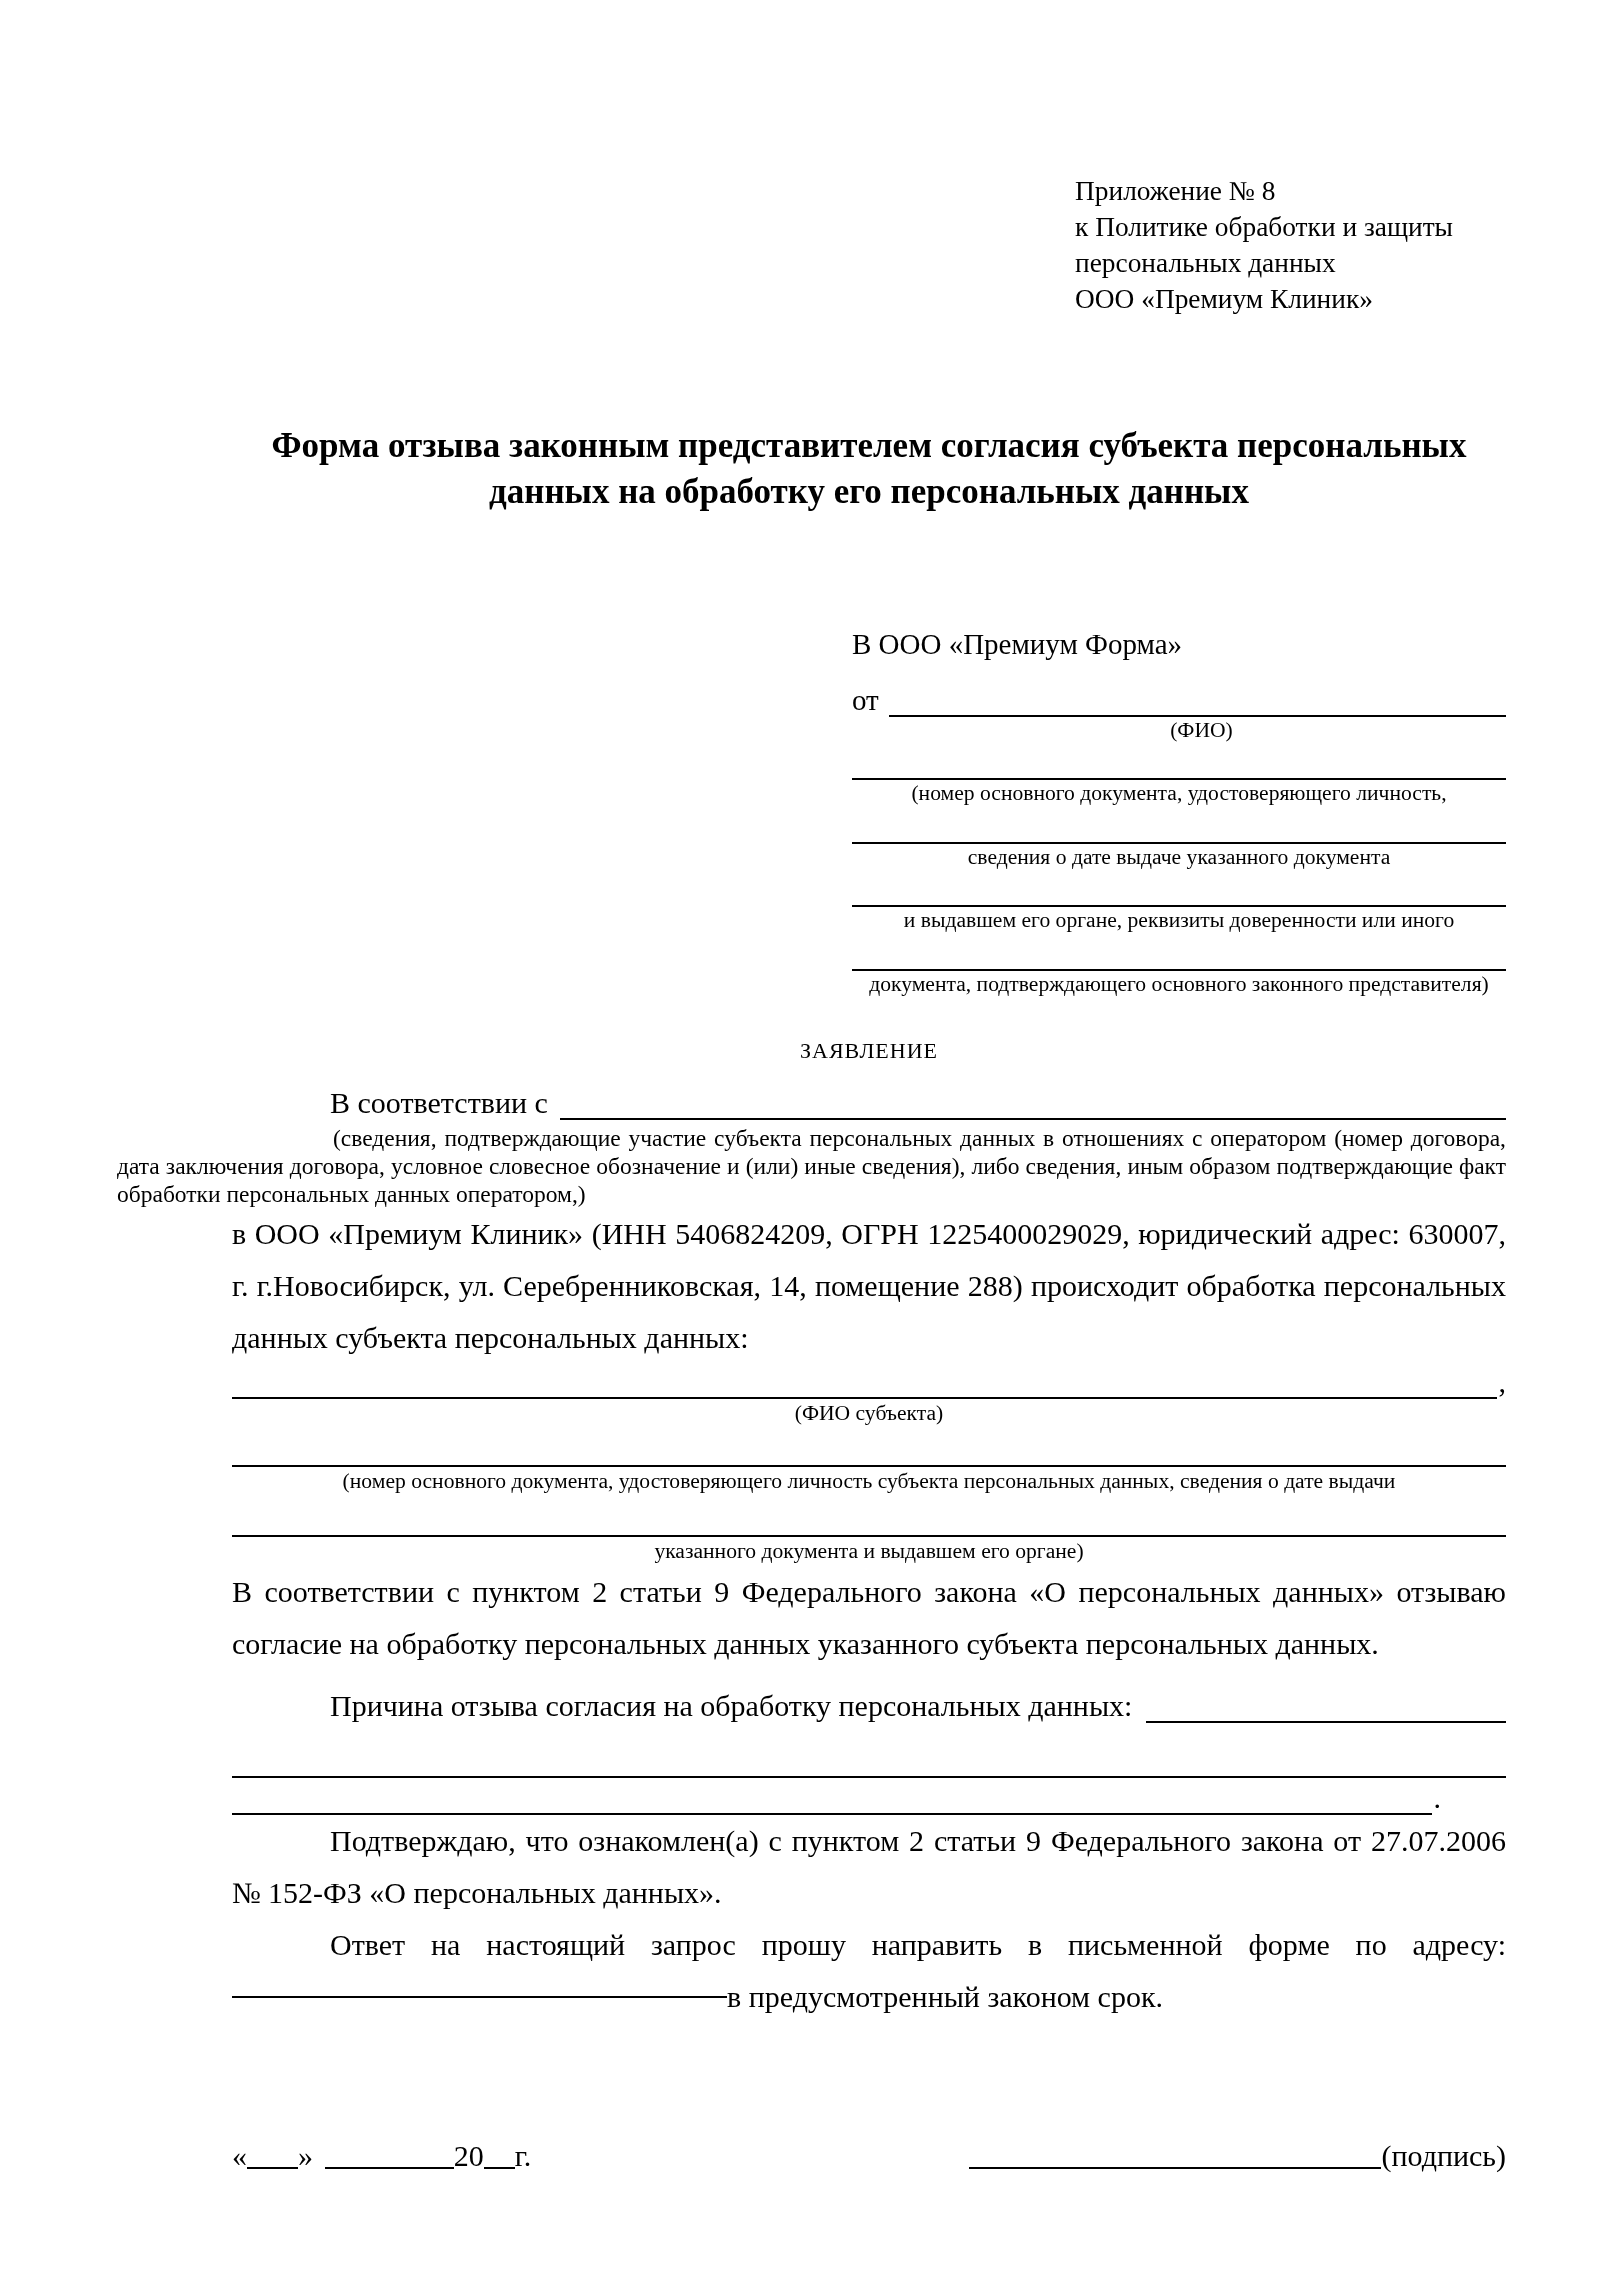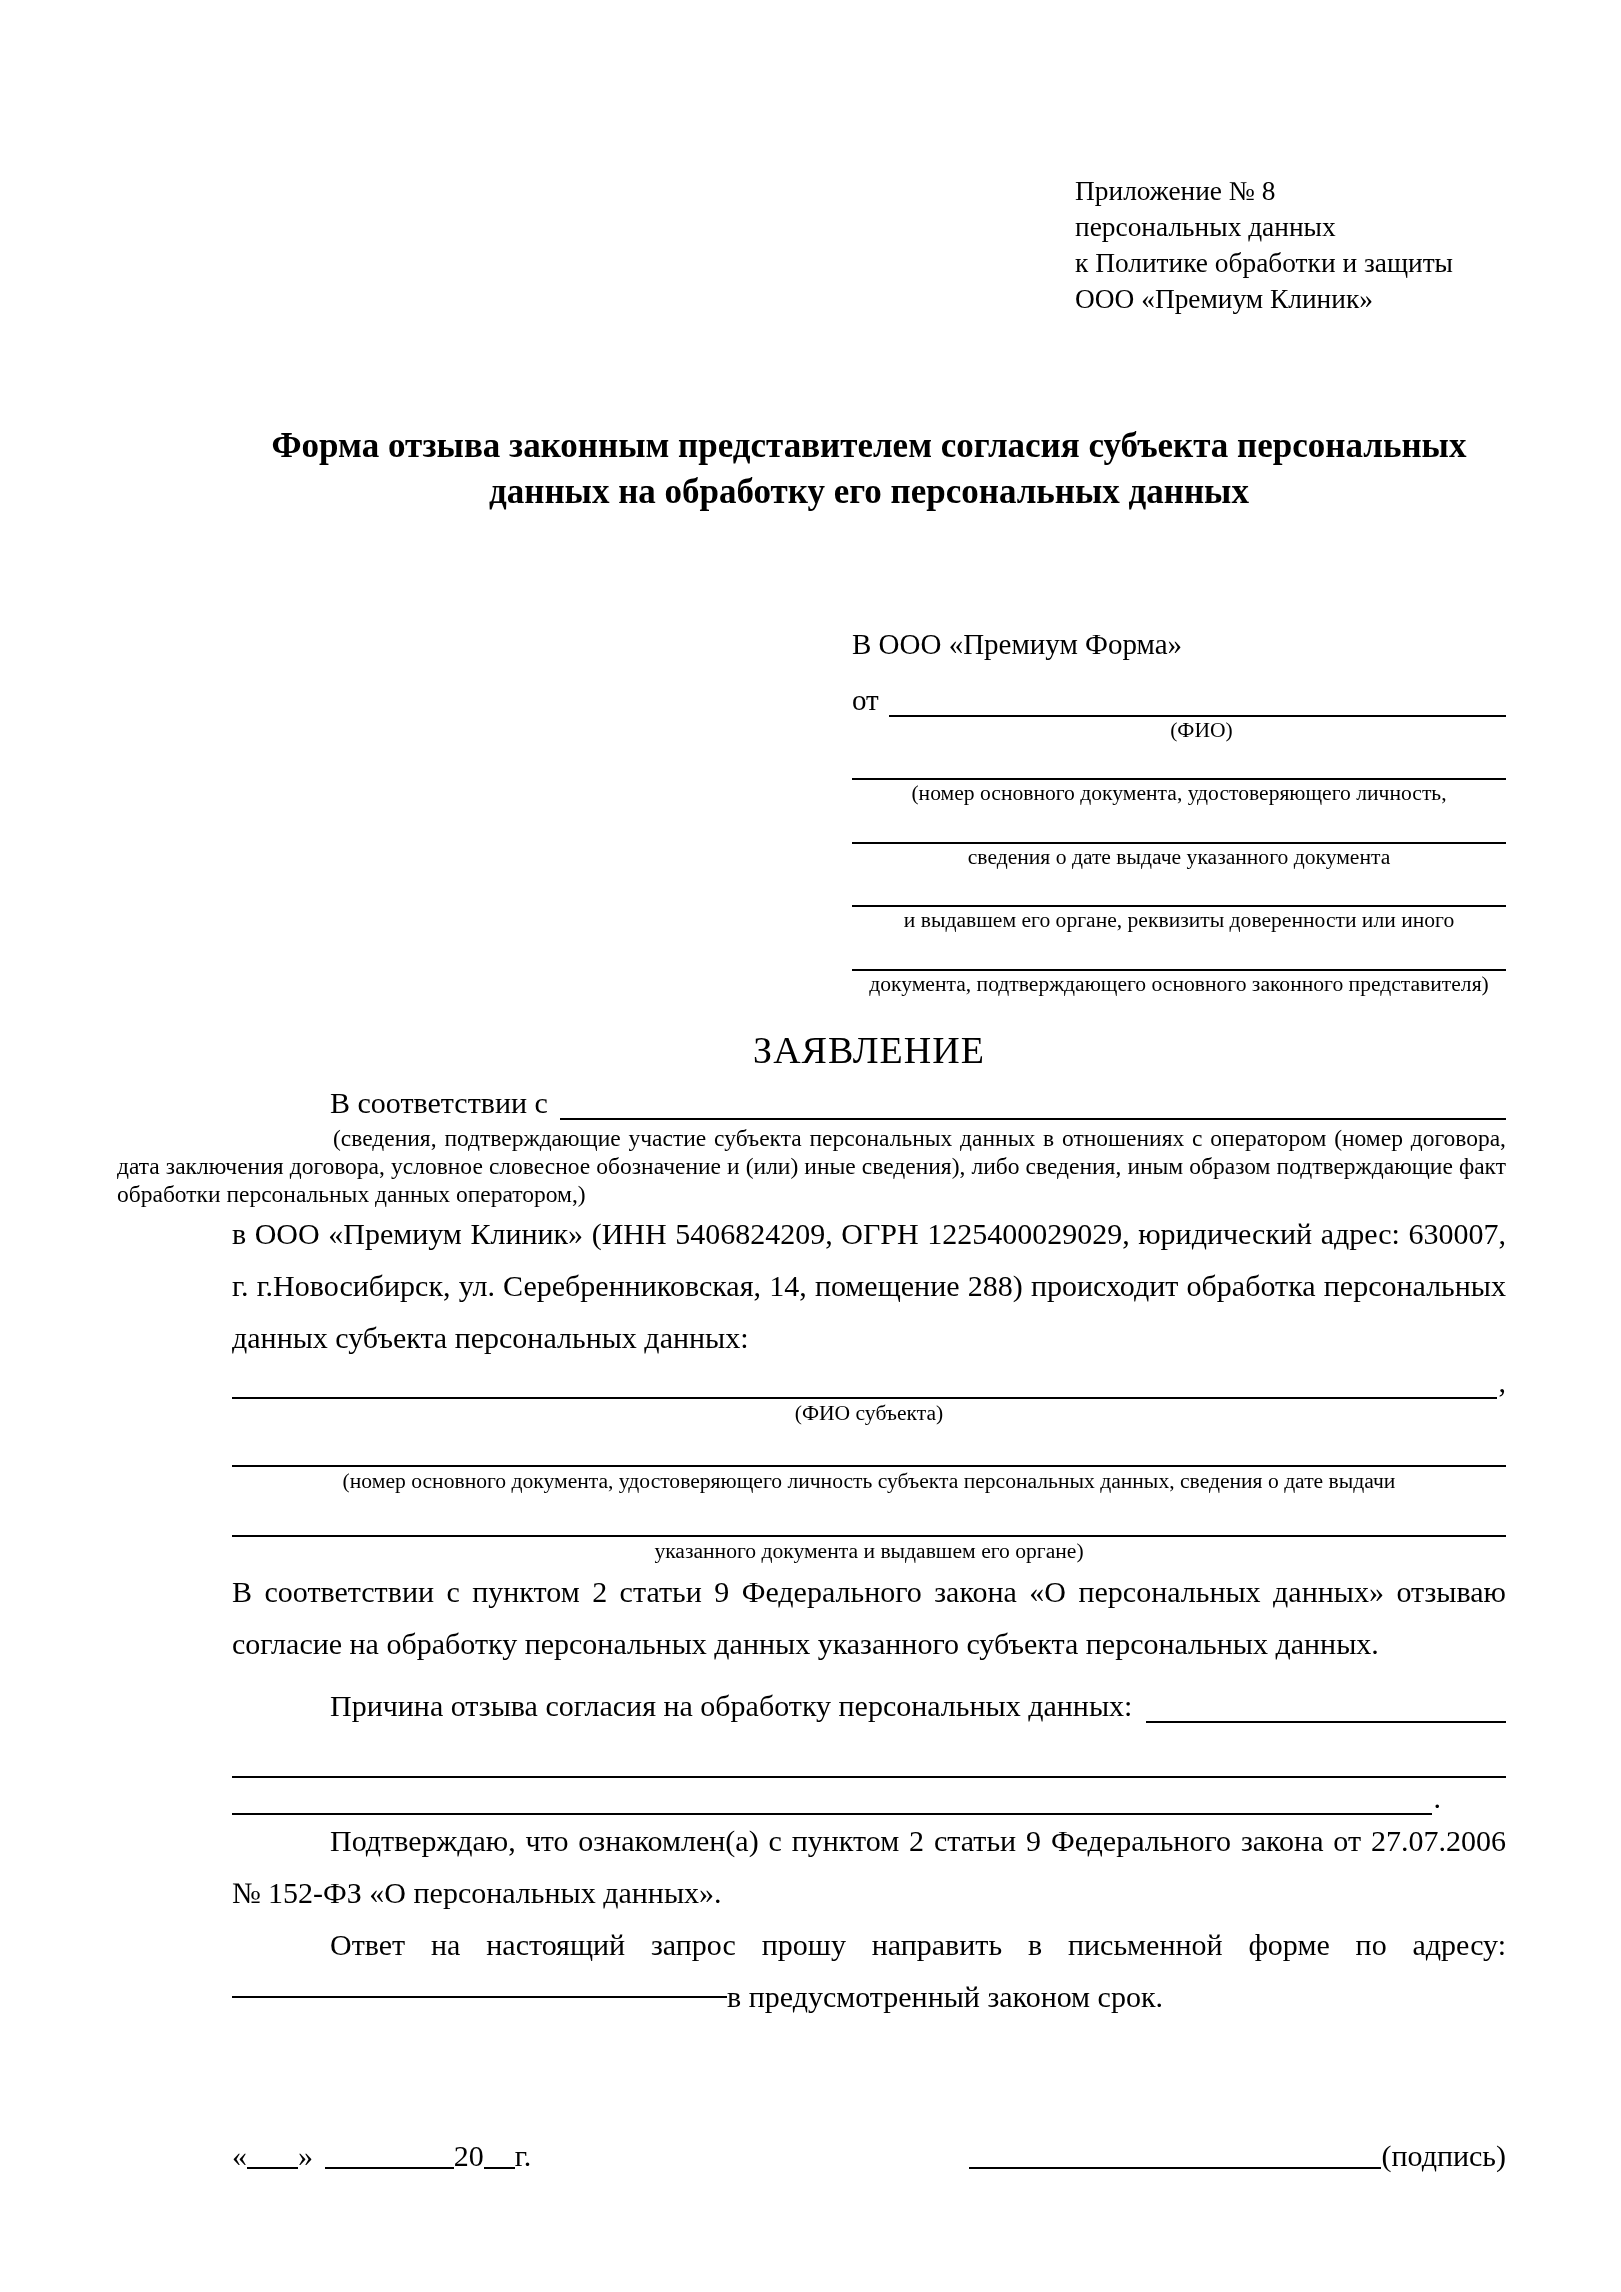--- a/index.html
+++ b/index.html
@@ -23,21 +23,21 @@
   
   .addr { margin-left:620px; margin-top:110px; font-size:29px; }
   .addr-to { line-height:39px; white-space:nowrap; }
   .addr-from { display:flex; align-items:flex-end; margin-top:9.8px; height:43px; }
   .addr-from .lbl { white-space:nowrap; padding-right:9.8px; }
   .fill { flex:1; border-bottom:2.9px solid #000; }
   .cap-s { text-align:center; font-size:21.6px; line-height:26.5px; color:#000000; }
   .addr .cap-fio { padding-left:45px; }
   .field-line { border-bottom:2.9px solid #000; height:37px; }
   
-  .stmt-heading { margin-top:33px; text-align:center; font-size:38px; line-height:41px; letter-spacing:1px; }
+  .stmt-heading { margin-top:33px; text-align:center; font-size:22px; line-height:41px; letter-spacing:1px; }
   .intro-row { display:flex; align-items:flex-end; height:49px; padding-left:98px; font-size:30px; }
   .intro-row .lbl { white-space:nowrap; padding-right:11.8px; }
   .cap-wide {
     margin-left:-115px; width:1389px;
     font-size:23.5px; line-height:28px;
     text-align:justify; text-indent:216px;
     margin-top:3.9px;
   }
   .p { font-size:30px; line-height:52px; text-align:justify; }
   .indent { text-indent:98px; }
@@ -67,22 +67,22 @@
   .u-year { width:31px; }
   .u-sign { width:412px; }
 </style>
 </head>
 <body>
 
 <div class="page">
 
   <div class="appendix">
     <div>Приложение № 8</div>
+    <div>к Политике обработки и защиты</div>
     <div>персональных данных</div>
-    <div>к Политике обработки и защиты</div>
     <div>ООО «Премиум Клиник»</div>
   </div>
 
   <div class="doc-title">Форма отзыва законным представителем согласия субъекта персональных данных на обработку его персональных данных</div>
 
   <div class="addr">
     <div class="addr-to">В ООО «Премиум Форма»</div>
     <div class="addr-from">
       <span class="lbl">от</span>
       <span class="fill"></span>

